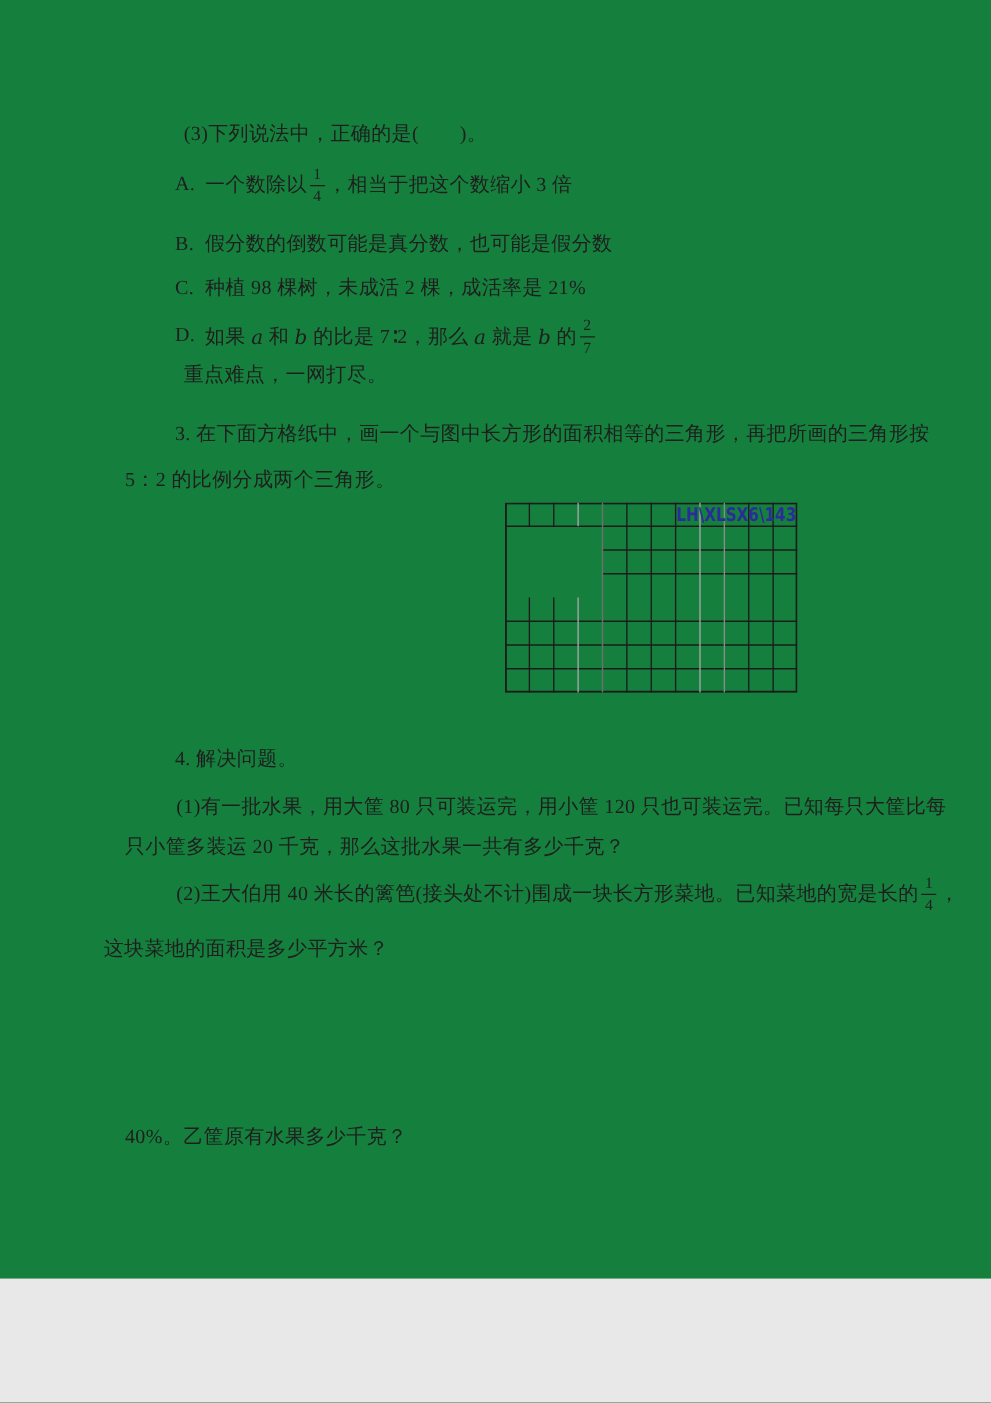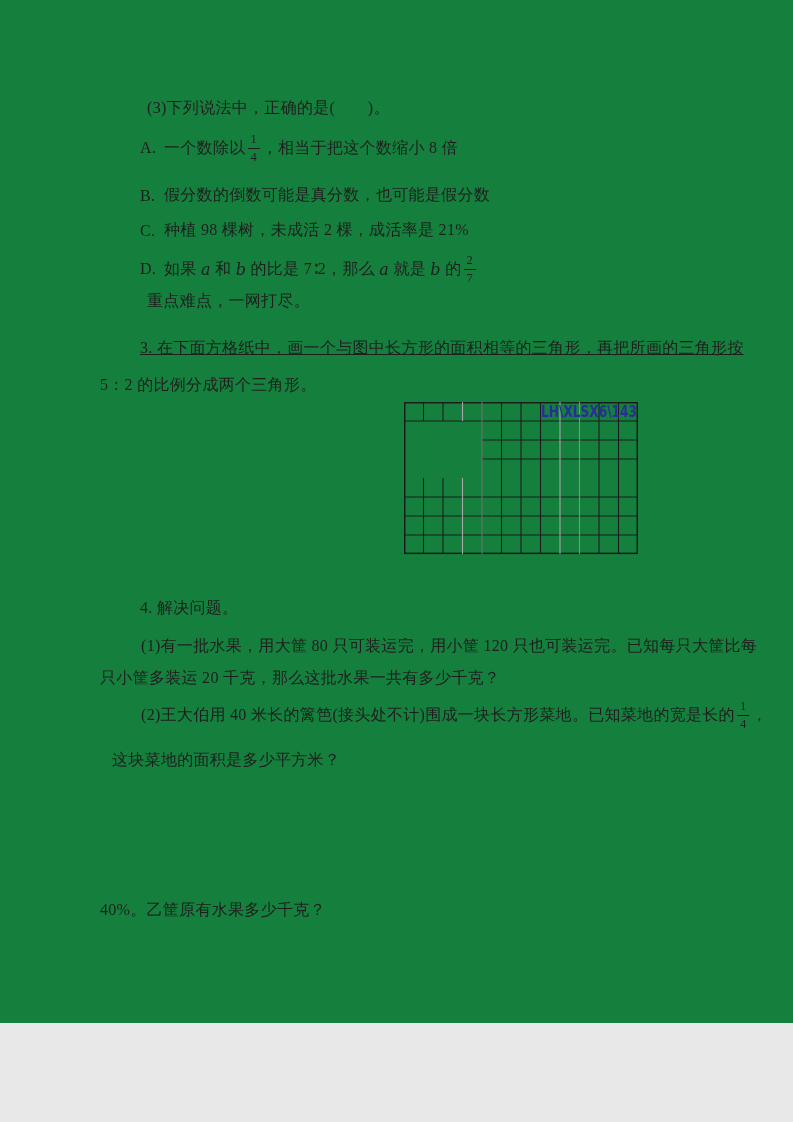--- a/index.html
+++ b/index.html
@@ -48,21 +48,21 @@
 
   <div class="line" style="left:147px; top:98px;">(3)下列说法中，正确的是(　　)。</div>
 
   <div class="row" style="left:140px; top:131px;">
     <span class="lbl">A.</span>
     <span class="t">一个数除以</span>
     <span class="frac">
       <span class="num">1</span>
       <span class="den">4</span>
     </span>
-    <span class="t">，相当于把这个数缩小 8 倍</span>
+    <span class="t">，相当于把这个数缩小 3 倍</span>
   </div>
 
   <div class="row" style="left:140px; top:185px;">
     <span class="lbl">B.</span>
     <span class="t">假分数的倒数可能是真分数，也可能是假分数</span>
   </div>
 
   <div class="row" style="left:140px; top:220px;">
     <span class="lbl">C.</span>
     <span class="t">种植 98 棵树，未成活 2 棵，成活率是 21%</span>
@@ -80,21 +80,21 @@
     <span class="t mvar">b</span>
     <span class="t"> 的</span>
     <span class="frac">
       <span class="num">2</span>
       <span class="den">7</span>
     </span>
   </div>
 
   <div class="line" style="left:147px; top:291px;">重点难点，一网打尽。</div>
 
-  <div class="line" style="left:140px; top:338px;text-decoration:underline;">3. 在下面方格纸中，画一个与图中长方形的面积相等的三角形，再把所画的三角形按</div>
+  <div class="line" style="left:140px; top:338px;">3. 在下面方格纸中，画一个与图中长方形的面积相等的三角形，再把所画的三角形按</div>
   <div class="line" style="left:100px; top:375px;">5：2 的比例分成两个三角形。</div>
 
   <svg class="grid-fig" viewBox="0 0 234 153">
     <rect x="0.75" y="0.75" width="232.5" height="150.6" fill="none" stroke="#1c1c1c" stroke-width="1.5"></rect>
     <g stroke="#1c1c1c" stroke-width="1.1">
 
       <line x1="0" y1="19" x2="234" y2="19"></line>
       <line x1="78" y1="38" x2="234" y2="38"></line>
       <line x1="78" y1="57" x2="234" y2="57"></line>
       <line x1="0" y1="95" x2="234" y2="95"></line>
@@ -125,17 +125,17 @@
   <div class="line" style="left:100px; top:668px;text-align:center;">只小筐多装运 20 千克，那么这批水果一共有多少千克？</div>
 
   <div class="row" style="left:141px; top:698px;text-align:right;">
     <span class="t">(2)王大伯用 40 米长的篱笆(接头处不计)围成一块长方形菜地。已知菜地的宽是长的</span>
     <span class="frac">
       <span class="num">1</span>
       <span class="den">4</span>
     </span>
     <span class="t">，</span>
   </div>
-  <div class="line" style="left:112px; top:750px;text-align:center;">这块菜地的面积是多少平方米？</div>
+  <div class="line" style="left:83px; top:750px;text-align:center;">这块菜地的面积是多少平方米？</div>
 
   <div class="line" style="left:100px; top:900px;">40%。乙筐原有水果多少千克？</div>
 
 </div>
 
 </body></html>

